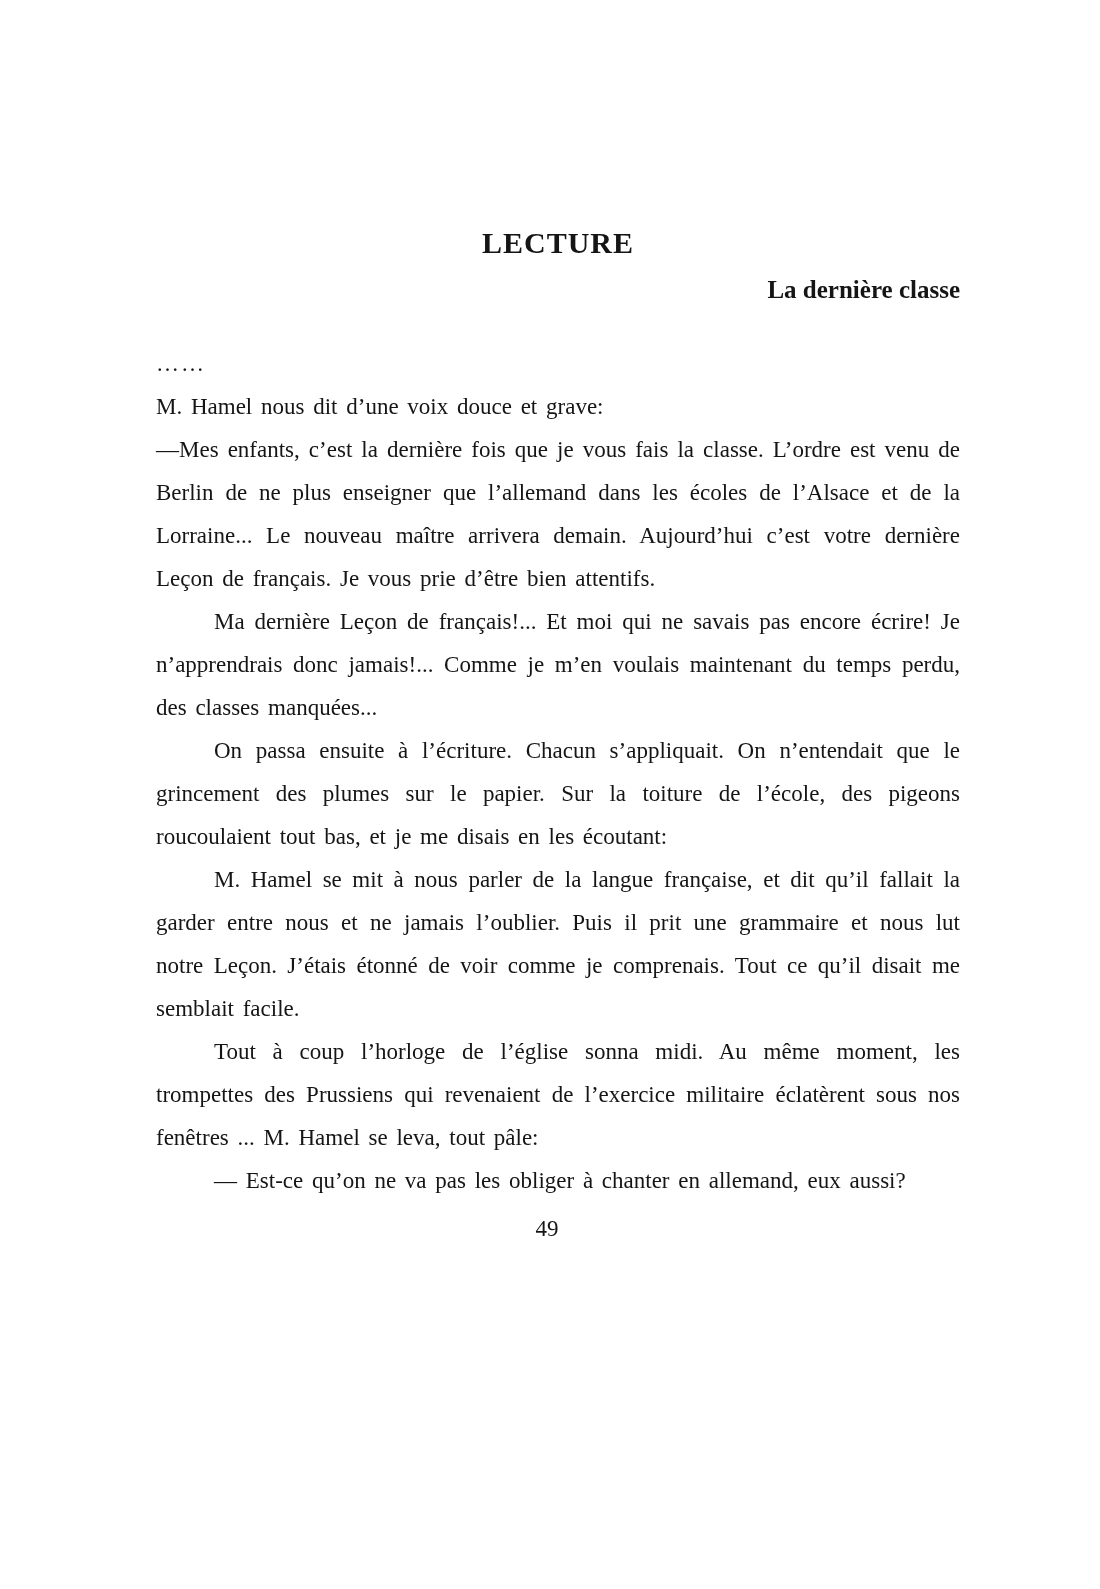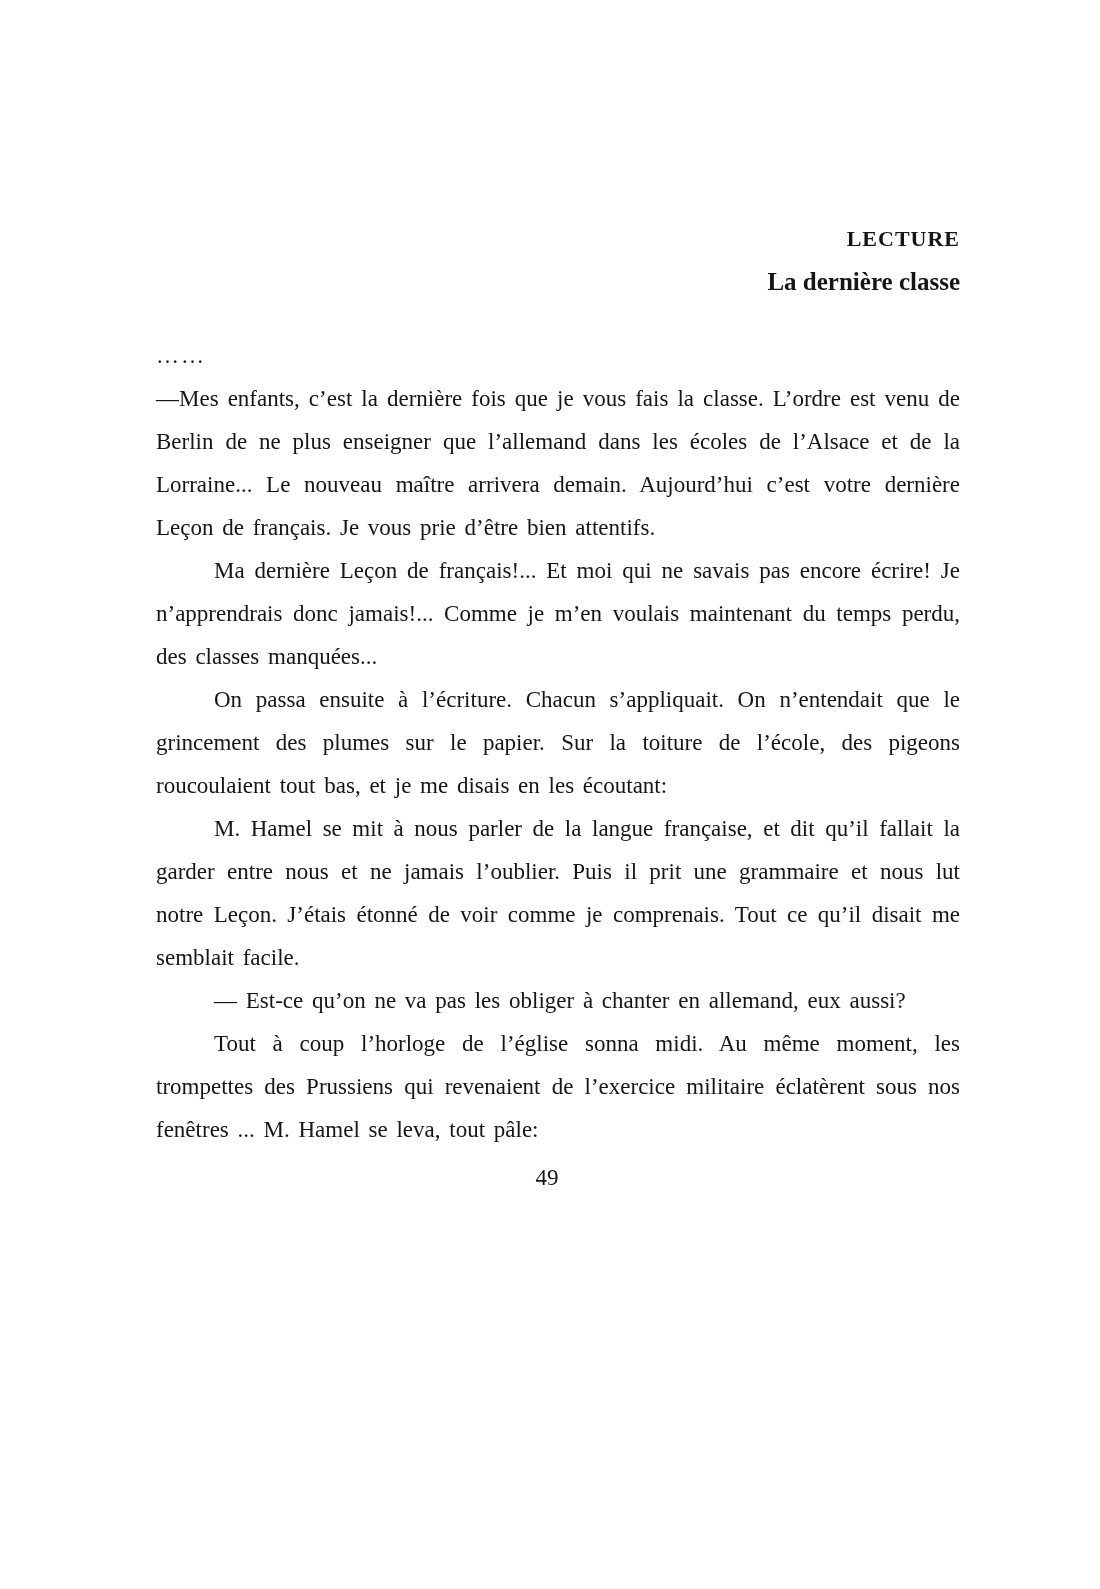--- a/index.html
+++ b/index.html
@@ -13,23 +13,23 @@
     height: 1589px;
     margin: 0 auto;
     background: #ffffff;
     box-sizing: border-box;
     padding: 226px 140px 0 156px;
     font-family: "Liberation Serif", "DejaVu Serif", serif;
     color: #151515;
     overflow: hidden;
   }
   .title {
-    text-align: right;
+    text-align: center;
     font-weight: bold;
-    font-size: 22px;
+    font-size: 30px;
     letter-spacing: 1px;
     margin: 0;
   }
   .subtitle {
     text-align: right;
     font-weight: bold;
     font-size: 25px;
     margin: 16px 0 0 0;
   }
   .paragraphs {
@@ -57,21 +57,22 @@
   }
 </style>
 </head>
 <body>
 
 <div class="page">
   <h1 class="title">LECTURE</h1>
   <h2 class="subtitle">La dernière classe</h2>
   <div class="paragraphs">
       <p class="para dots">……</p>
+      <p class="para">M. Hamel nous dit d’une voix douce et grave:</p>
       <p class="para">—Mes enfants, c’est la dernière fois que je vous fais la classe. L’ordre est venu de Berlin de ne plus enseigner que l’allemand dans les écoles de l’Alsace et de la Lorraine... Le nouveau maître arrivera demain. Aujourd’hui c’est votre dernière Leçon de français. Je vous prie d’être bien attentifs.</p>
       <p class="para indent">Ma dernière Leçon de français!... Et moi qui ne savais pas encore écrire! Je n’apprendrais donc jamais!... Comme je m’en voulais maintenant du temps perdu, des classes manquées...</p>
       <p class="para indent">On passa ensuite à l’écriture. Chacun s’appliquait. On n’entendait que le grincement des plumes sur le papier. Sur la toiture de l’école, des pigeons roucoulaient tout bas, et je me disais en les écoutant:</p>
       <p class="para indent">M. Hamel se mit à nous parler de la langue française, et dit qu’il fallait la garder entre nous et ne jamais l’oublier. Puis il prit une grammaire et nous lut notre Leçon. J’étais étonné de voir comme je comprenais. Tout ce qu’il disait me semblait facile.</p>
+      <p class="para indent">Tout à coup l’horloge de l’église sonna midi. Au même moment, les trompettes des Prussiens qui revenaient de l’exercice militaire éclatèrent sous nos fenêtres ... M. Hamel se leva, tout pâle:</p>
       <p class="para indent">— Est-ce qu’on ne va pas les obliger à chanter en allemand, eux aussi?</p>
-      <p class="para indent">Tout à coup l’horloge de l’église sonna midi. Au même moment, les trompettes des Prussiens qui revenaient de l’exercice militaire éclatèrent sous nos fenêtres ... M. Hamel se leva, tout pâle:</p>
     </div>
   <div class="page-number">49</div>
 </div>
 
 </body></html>

